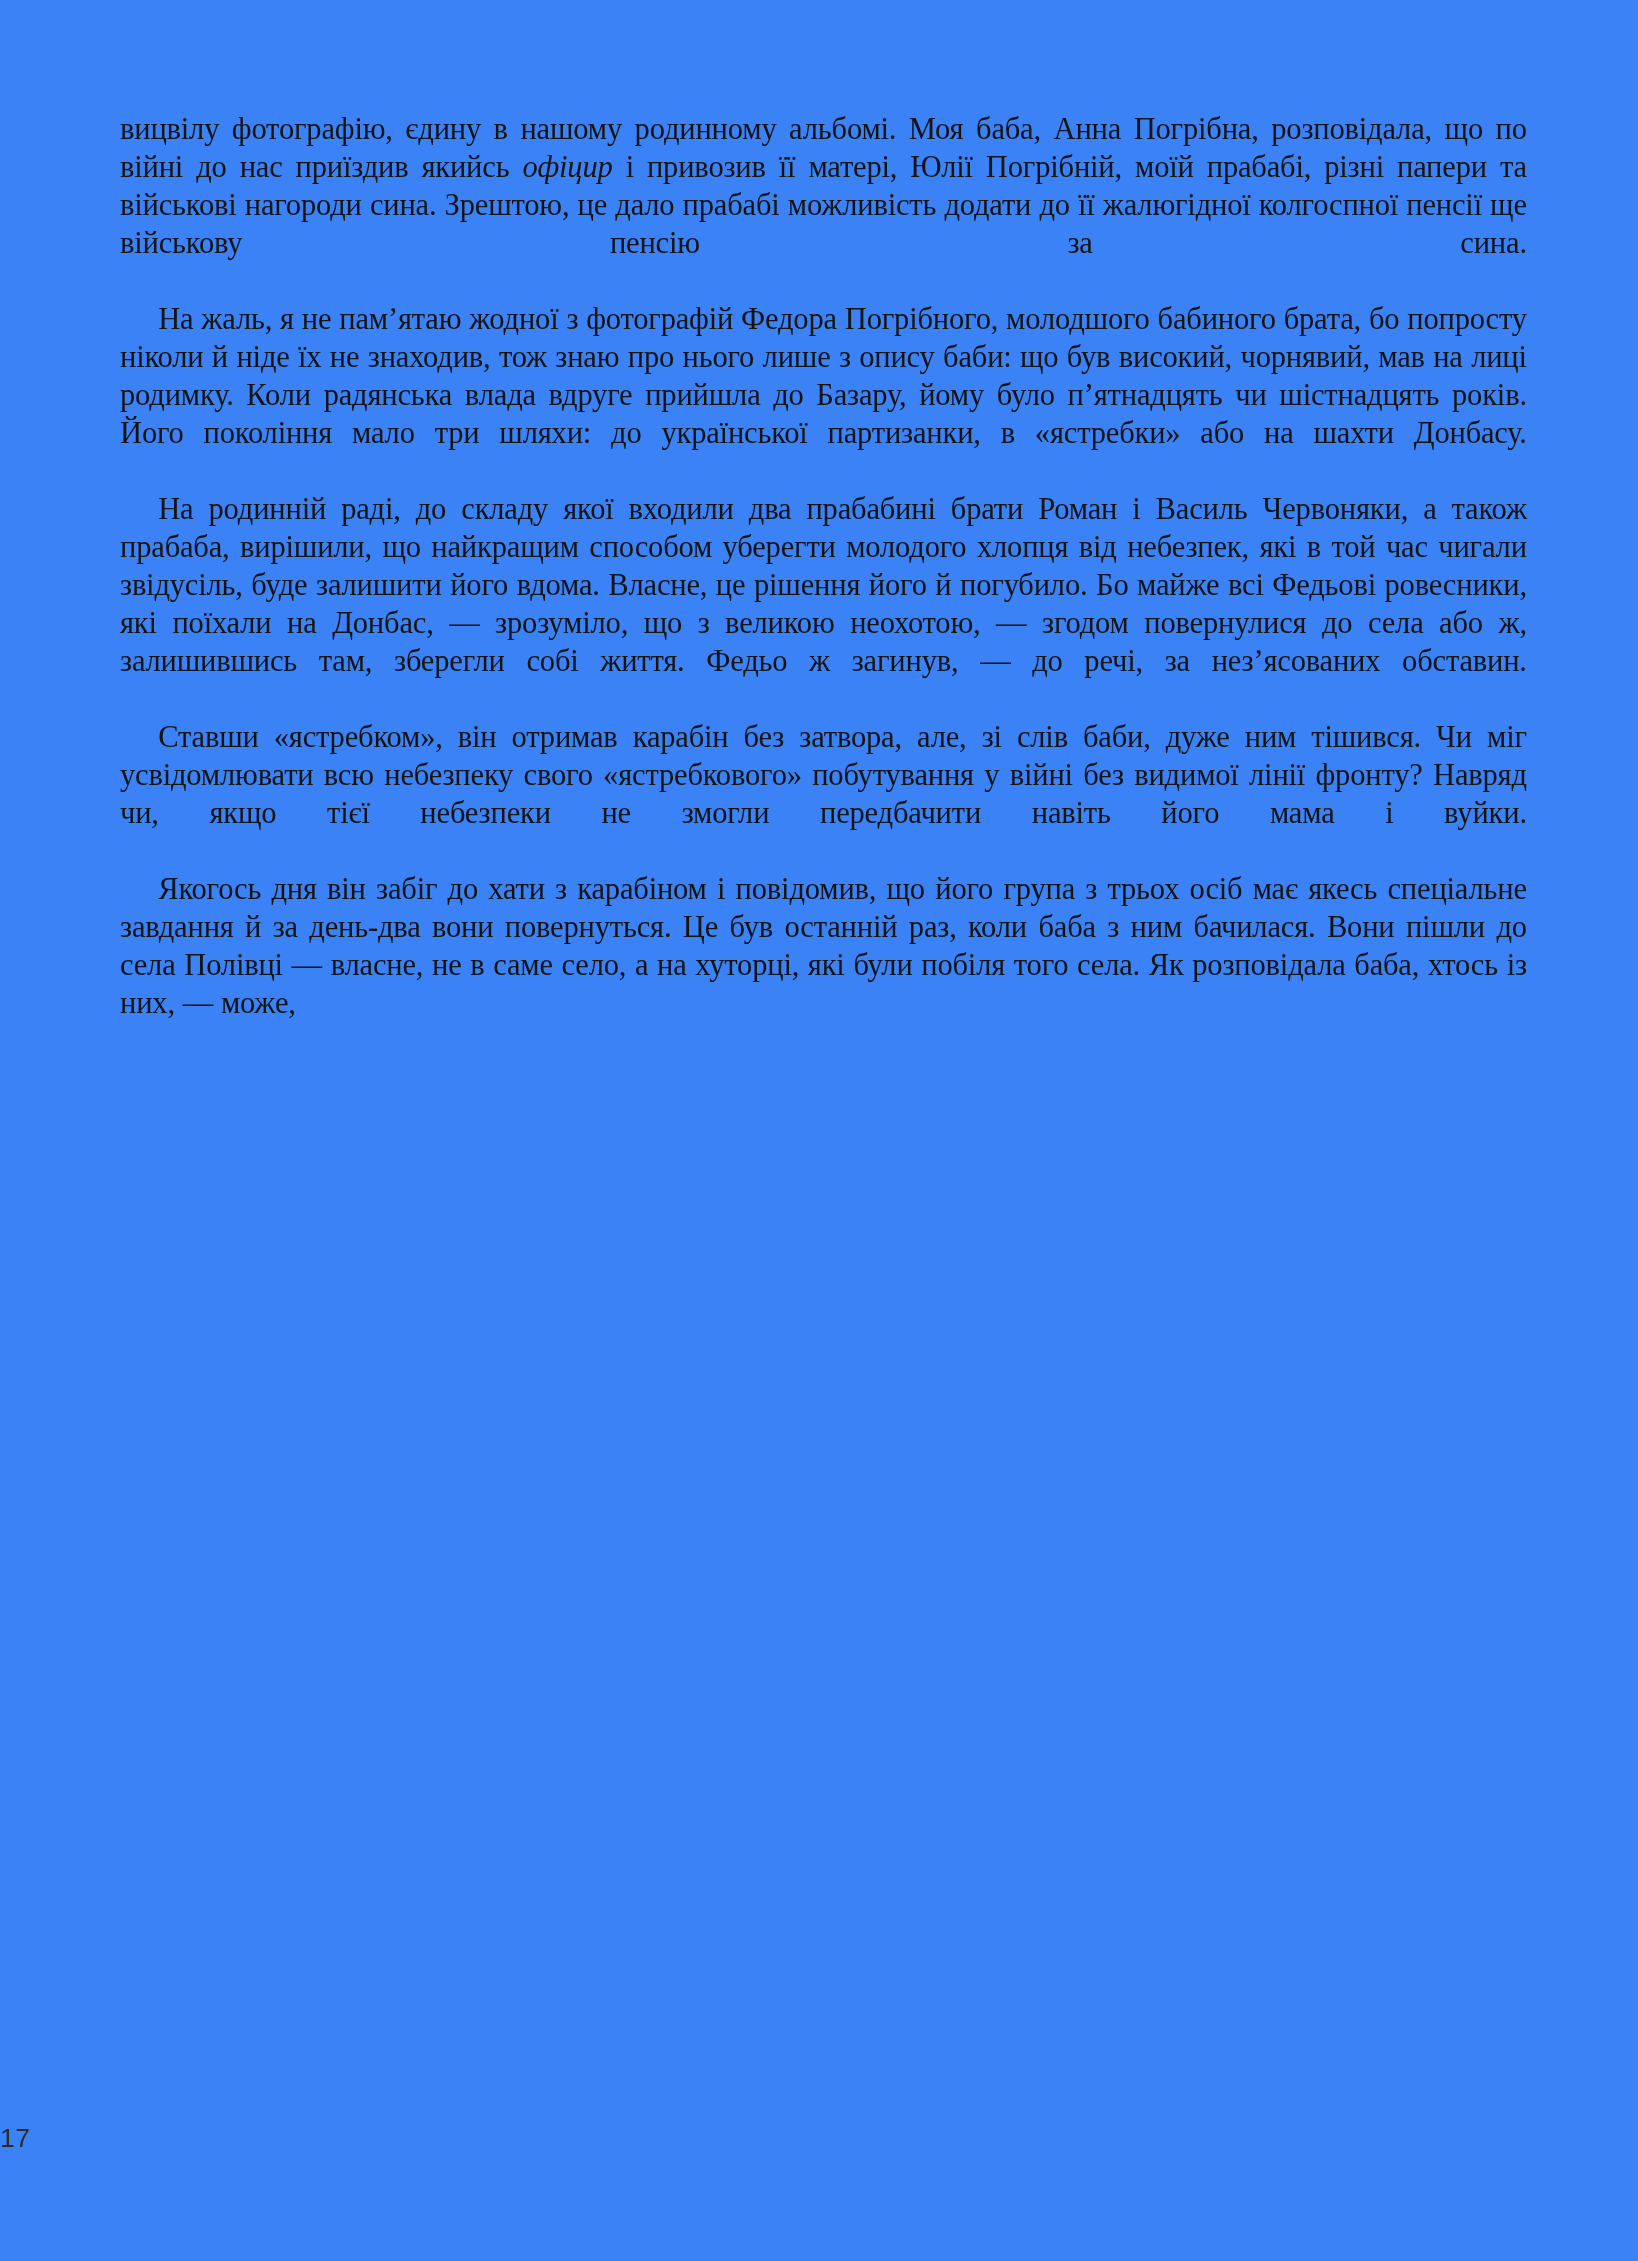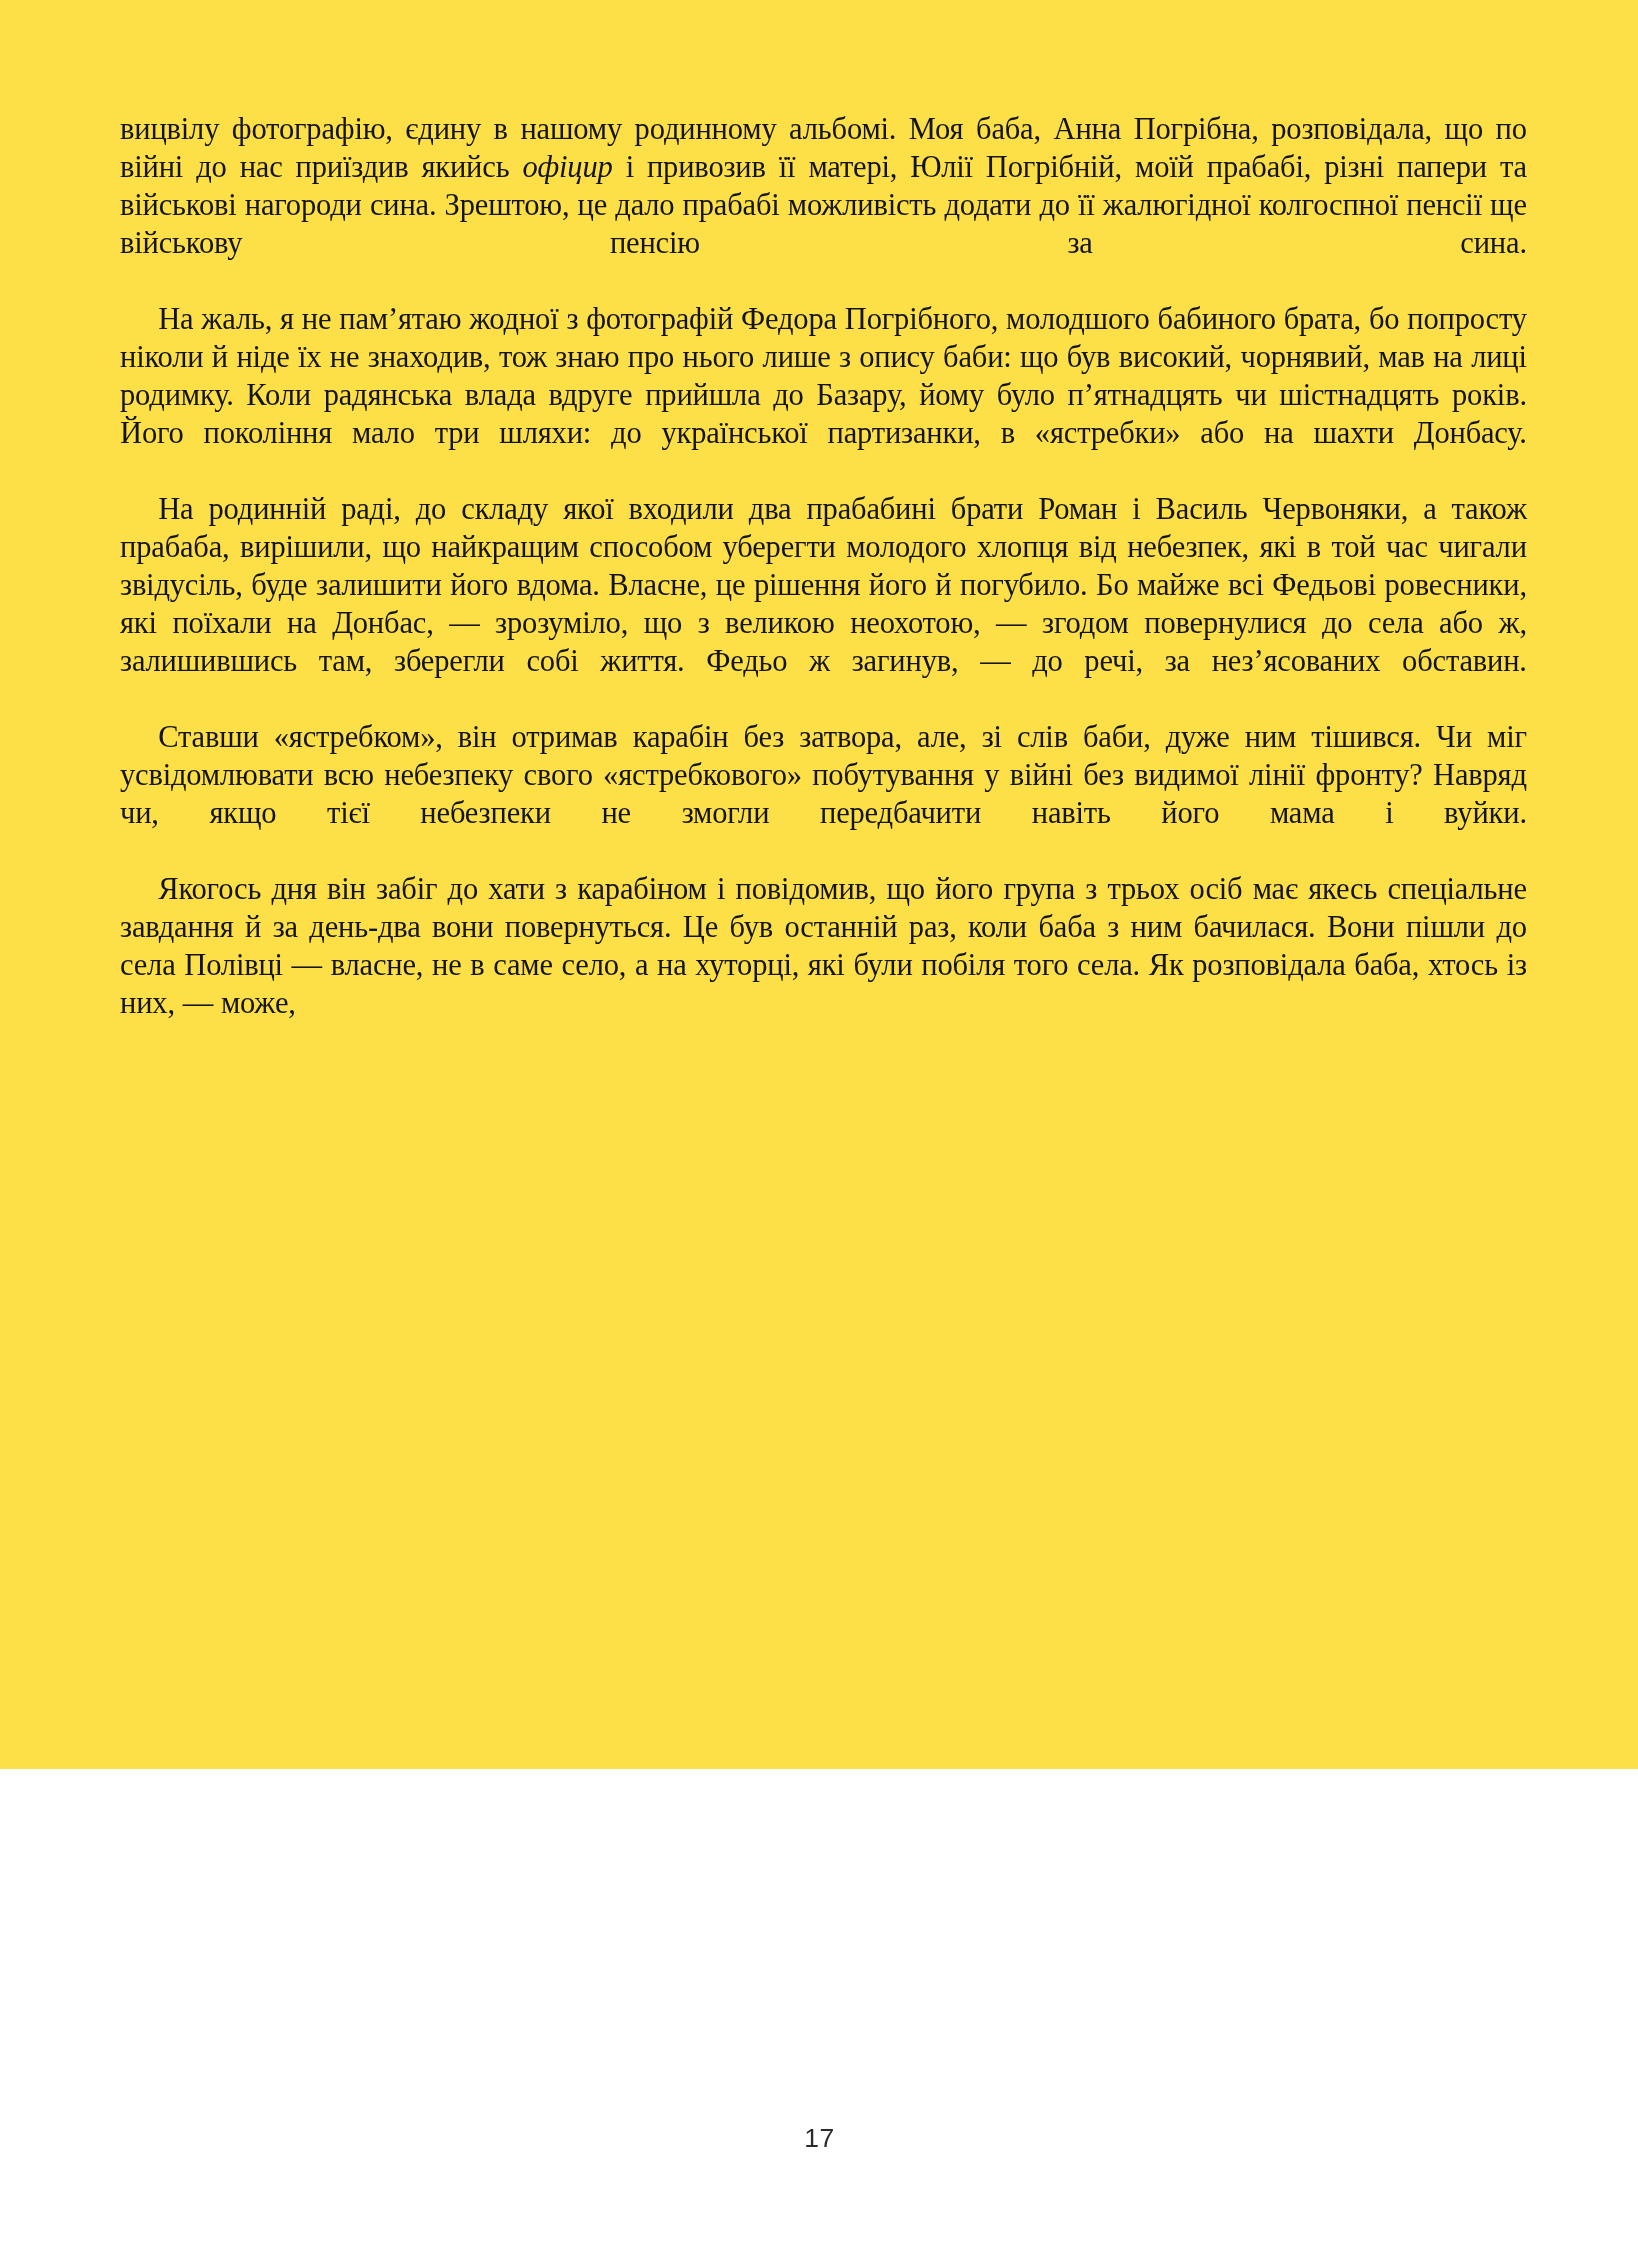--- a/index.html
+++ b/index.html
@@ -14,22 +14,22 @@
     font-family: "Liberation Serif", "DejaVu Serif", serif;
     color: #1a1a1a;
     overflow: hidden;
   }
 
   #page {
     position: absolute;
     left: 0;
     top: 0;
     width: 1639px;
-    height: 1769px;
-    background: #fde047;
+    height: 2261px;
+    background: #3b82f6;
   }
 
   #text-block {
     position: absolute;
     left: 120px;
     top: 109px;
     width: 1407px;
   }
 
   .para {
@@ -67,21 +67,20 @@
 
   .it {
     font-style: italic;
   }
 
   #page-number {
     position: absolute;
     left: 0;
     top: 2123px;
     width: 1639px;
-    text-align: center;
     font-family: "Liberation Sans", "DejaVu Sans", sans-serif;
     font-size: 26.5px;
     color: #2b2b2b;
     letter-spacing: 0.4px;
   }
 </style>
 </head>
 <body>
 
 <div id="page">

